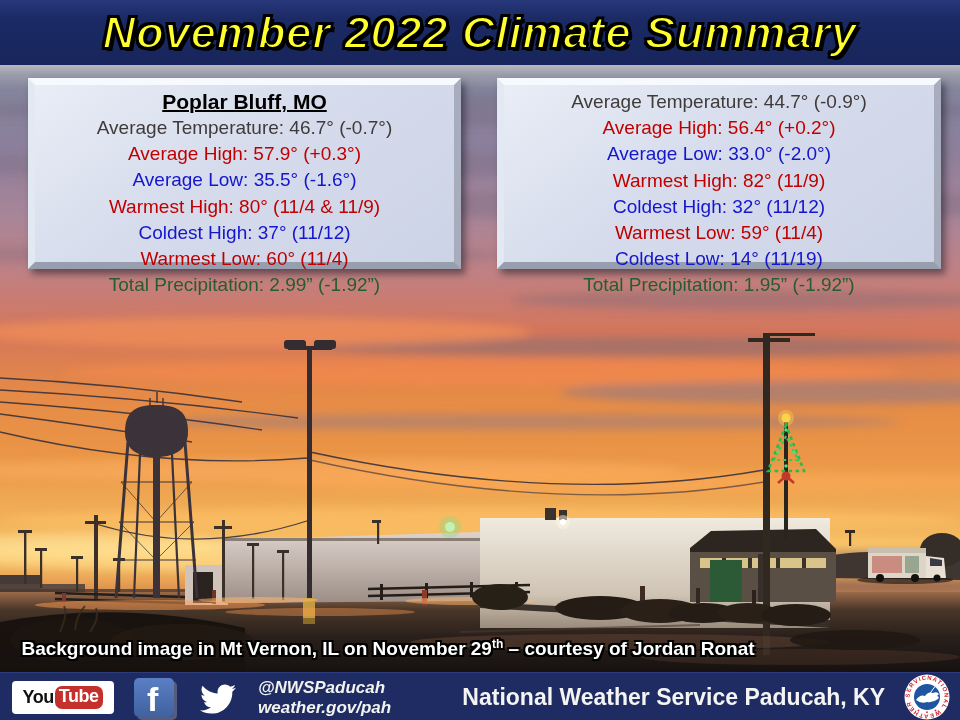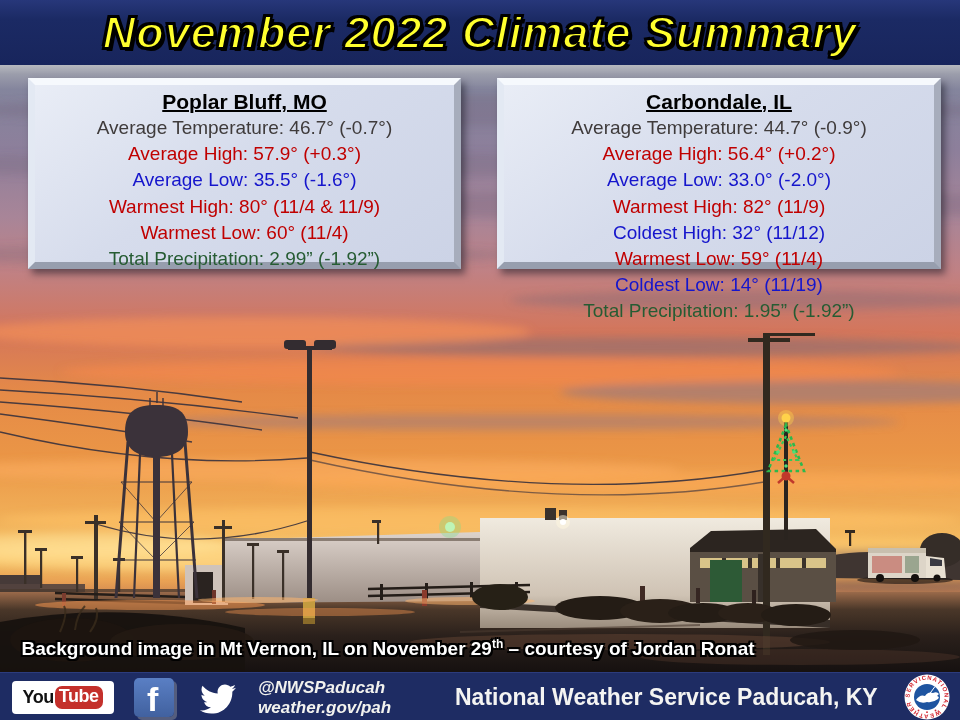--- a/index.html
+++ b/index.html
@@ -47,21 +47,21 @@
   .yt .you { color:#111; font-weight:700; font-size:18px; letter-spacing:-0.5px; }
   .yt .tube { background:#c4302b; color:#fff; font-weight:700; font-size:18px;
               border-radius:7px; padding:0 5px 2px 4px; letter-spacing:-0.5px; }
   .fb { position:absolute; left:134px; top:5px; width:40px; height:39px; border-radius:5px;
         background:linear-gradient(#5a7fc4,#41619f); box-shadow:3px 3px 0 rgba(130,135,150,.55);
         overflow:hidden; }
   .fb span { position:absolute; left:13px; top:2px; color:#fff; font-weight:700; font-size:34px; }
   .tw { position:absolute; left:192px; top:8px; width:52px; height:36px; }
   .handles { position:absolute; left:258px; top:5px; color:#f2f2ee; font-weight:700;
              font-style:italic; font-size:17px; line-height:20px; }
-  .org { position:absolute; left:455px; top:11px; width:430px; text-align:left;
+  .org { position:absolute; left:455px; top:11px; width:430px; text-align:right;
          color:#f4f4f2; font-weight:700; font-size:23px; }
   .noaa { position:absolute; right:10px; top:1px; width:46px; height:46px; }
 </style>
 </head>
 <body>
 
 <div class="stage">
 
   <div class="photo">
     <svg viewBox="0 65 960 607" width="960" height="607" preserveAspectRatio="none">
@@ -287,26 +287,26 @@
   <div class="header">
     <div class="title">November 2022 Climate Summary</div>
   </div>
 
   <div class="cbox left">
     <div class="city">Poplar Bluff, MO</div>
     <div class="row" style="color: rgb(63, 59, 59);">Average Temperature: 46.7° (-0.7°)</div>
     <div class="row" style="color: rgb(192, 0, 0);">Average High: 57.9° (+0.3°)</div>
     <div class="row" style="color: rgb(21, 21, 204);">Average Low: 35.5° (-1.6°)</div>
     <div class="row" style="color: rgb(192, 0, 0);">Warmest High: 80° (11/4 &amp; 11/9)</div>
+    <div class="row" style="color: rgb(21, 21, 204);">Coldest High: 37° (11/12)</div>
     <div class="row" style="color: rgb(192, 0, 0);">Warmest Low: 60° (11/4)</div>
     <div class="row" style="color: rgb(38, 92, 51);">Total Precipitation: 2.99” (-1.92”)</div>
   </div>
 
   <div class="cbox right">
-    <div class="city">Carbondale, IL</div>
     <div class="row" style="color: rgb(63, 59, 59);">Average Temperature: 44.7° (-0.9°)</div>
     <div class="row" style="color: rgb(192, 0, 0);">Average High: 56.4° (+0.2°)</div>
     <div class="row" style="color: rgb(21, 21, 204);">Average Low: 33.0° (-2.0°)</div>
     <div class="row" style="color: rgb(192, 0, 0);">Warmest High: 82° (11/9)</div>
     <div class="row" style="color: rgb(21, 21, 204);">Coldest High: 32° (11/12)</div>
     <div class="row" style="color: rgb(192, 0, 0);">Warmest Low: 59° (11/4)</div>
     <div class="row" style="color: rgb(21, 21, 204);">Coldest Low: 14° (11/19)</div>
     <div class="row" style="color: rgb(38, 92, 51);">Total Precipitation: 1.95” (-1.92”)</div>
   </div>
 

